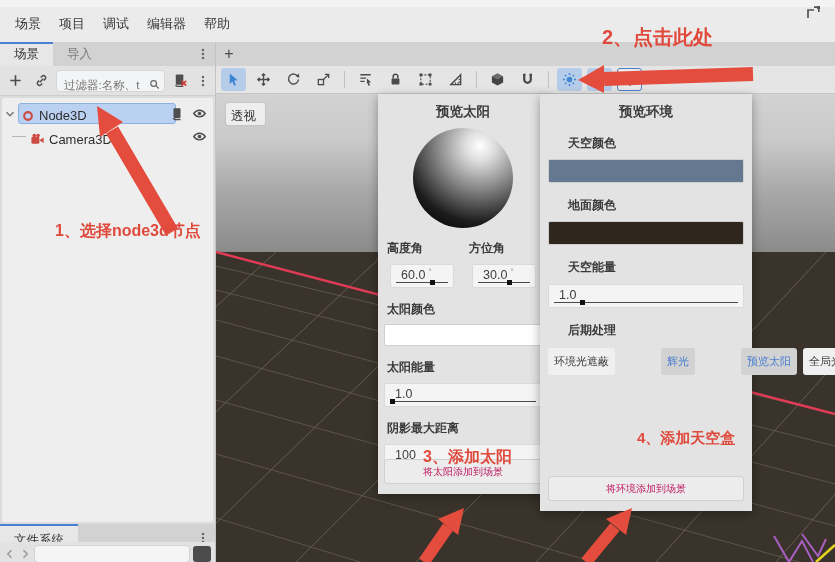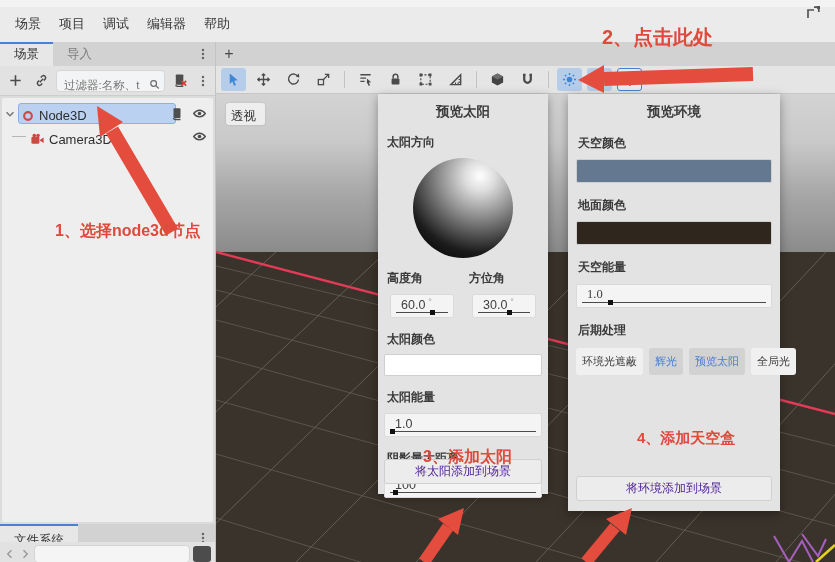--- a/index.html
+++ b/index.html
@@ -63,25 +63,25 @@
   .viewport { position:absolute; left:216px; top:94px; width:619px; height:468px;
     background:linear-gradient(#d3d3d3 0%,#c9c9c9 30%,#a8a8a8 62%,#8b8b8b 100%) 0 0/100% 158px no-repeat,#3a332b; }
   .viewport svg.grid { position:absolute; left:0; top:0; }
   .persp-btn { position:absolute; left:10px; top:9px; height:22px; background:rgba(240,240,240,.92);
     border-radius:3px; display:flex; align-items:center; gap:5px; padding:0 9px 0 5px;
     font-size:12.5px; color:#333; box-shadow:0 0 2px rgba(0,0,0,.15);flex-direction:column; }
 
   
   .panel { position:absolute; top:94px; background:#e3e3e3; box-shadow:0 3px 10px rgba(0,0,0,.35); }
   .panel.sun { left:378px; width:170px; height:400px; }
-  .panel.env { left:568px; width:212px; height:417px;font-family:Liberation Serif, serif; }
+  .panel.env { left:540px; width:212px; height:417px; }
   .panel-title { text-align:center; font-size:13.5px; font-weight:700; color:#3c3c3c; padding-top:9px; }
   .prop-label { font-size:12px; font-weight:700; color:#3a3a3a; }
   .sun .prop-label { margin:13px 0 0 9px; }
-  .env .prop-label { margin:14px 0 0 10px; }
+  .env .prop-label { margin:14px 0 0 28px; }
 
   .sun-sphere { width:100px; height:100px; border-radius:50%; margin:7px auto 0;
     background:radial-gradient(circle at 67% 18%, #ffffff 0%, #dedede 14%, #8f8f8f 38%, #1c1c1c 72%, #000 95%); }
   .angle-row { display:flex; margin:12px 6px 0; gap:6px; }
   .angle-col { flex:1; }
   .angle-col .prop-label { margin:0 0 4px 3px; }
 
   .spin { position:relative; background:#f4f4f4; border:1px solid #dadada; border-radius:2px;
     height:24px; display:flex; align-items:center; padding:0 0 3px 10px; }
   .spin .val { font-size:12.5px; color:#3f3f3f; }
@@ -92,25 +92,25 @@
   .swatch { border:1px solid #cfcfcf; border-radius:2px; height:22px; }
   .sun .swatch { margin:6px 6px 0; background:#ffffff; }
   .env .swatch { margin:7px 8px 0; height:24px; }
   .swatch.sky-swatch { background:#64798f; }
   .swatch.ground-swatch { background:#2f271d; }
   .sun .spin, .env .spin { margin:7px 6px 0; }
   .env .spin { margin:8px 8px 0; }
 
   .toggle-row { display:flex; gap:6px; margin:9px 8px 0; }
   .toggle { font-size:11px; padding:6px 6px; border-radius:3px; background:#f0f0f0; color:#3d3d3d; white-space:nowrap; }
-  .toggle.on { background:#d2d2d2; color:#4a7fd0; }
+  .toggle.on { background:#d2d2d2; color:#4a7fd0;margin-left:40px; }
 
   .panel-btn { position:absolute; left:6px; right:6px; bottom:10px; height:25px;
     background:#ececec; border:1px solid #d0d0d0; border-radius:3px;
-    font-size:12px; color:#4c1d95; display:flex; align-items:center; justify-content:center;text-align:right; }
+    font-size:10px; color:#be185d; display:flex; align-items:center; justify-content:center;text-align:right; }
   .env .panel-btn { left:8px; right:8px; }
 
   
   .ann { position:absolute; color:#df4a3c; font-weight:700; z-index:30; white-space:nowrap; }
   .ann1 { left:55px; top:221px; font-size:16px; }
   .ann2 { left:602px; top:24px; font-size:20px; }
   .ann3 { left:423px; top:447px; font-size:16px; }
   .ann4 { left:637px; top:429px; font-size:15px; }
   svg.arrows { position:absolute; left:0; top:0; z-index:29; pointer-events:none; }
 
@@ -378,21 +378,20 @@
           <circle cx="5" cy="3" r="1.3" fill="#777"></circle>
           <circle cx="5" cy="8" r="1.3" fill="#777"></circle>
           <circle cx="5" cy="13" r="1.3" fill="#777"></circle>
         </svg>
       <span>透视</span>
     </div>
   </div>
 
   <div class="panel sun">
     <div class="panel-title">预览太阳</div>
-    <div class="prop-label">太阳方向</div>
     <div class="sun-sphere"></div>
     <div class="angle-row">
       <div class="angle-col">
         <div class="prop-label">高度角</div>
         <div class="spin">
           <span class="val">60.0</span>
           <span class="deg">°</span>
           <div class="track"></div>
             <div class="knob" style="left:63%;"></div>
         </div>

